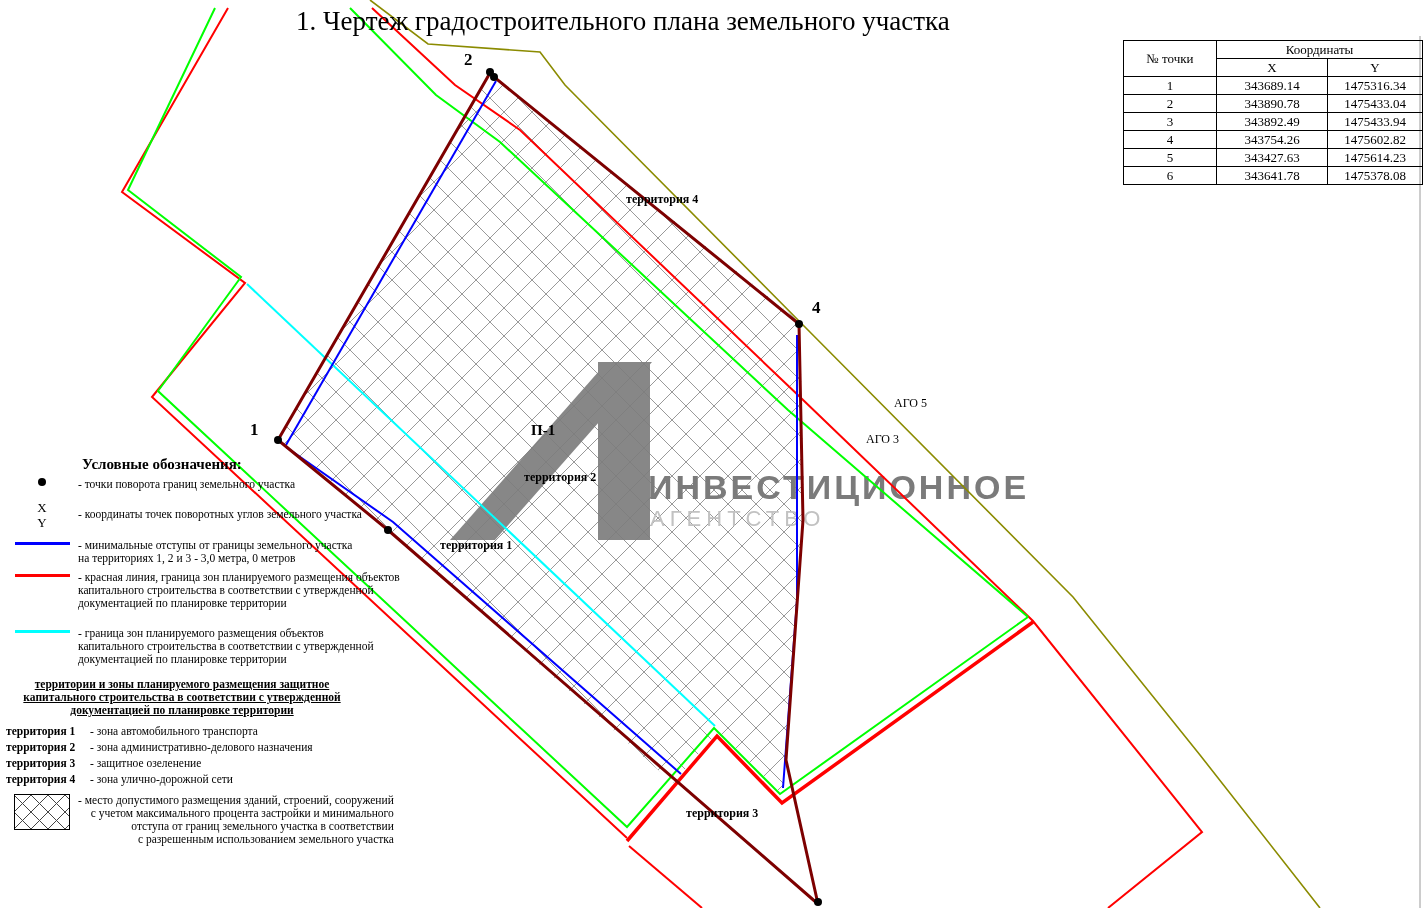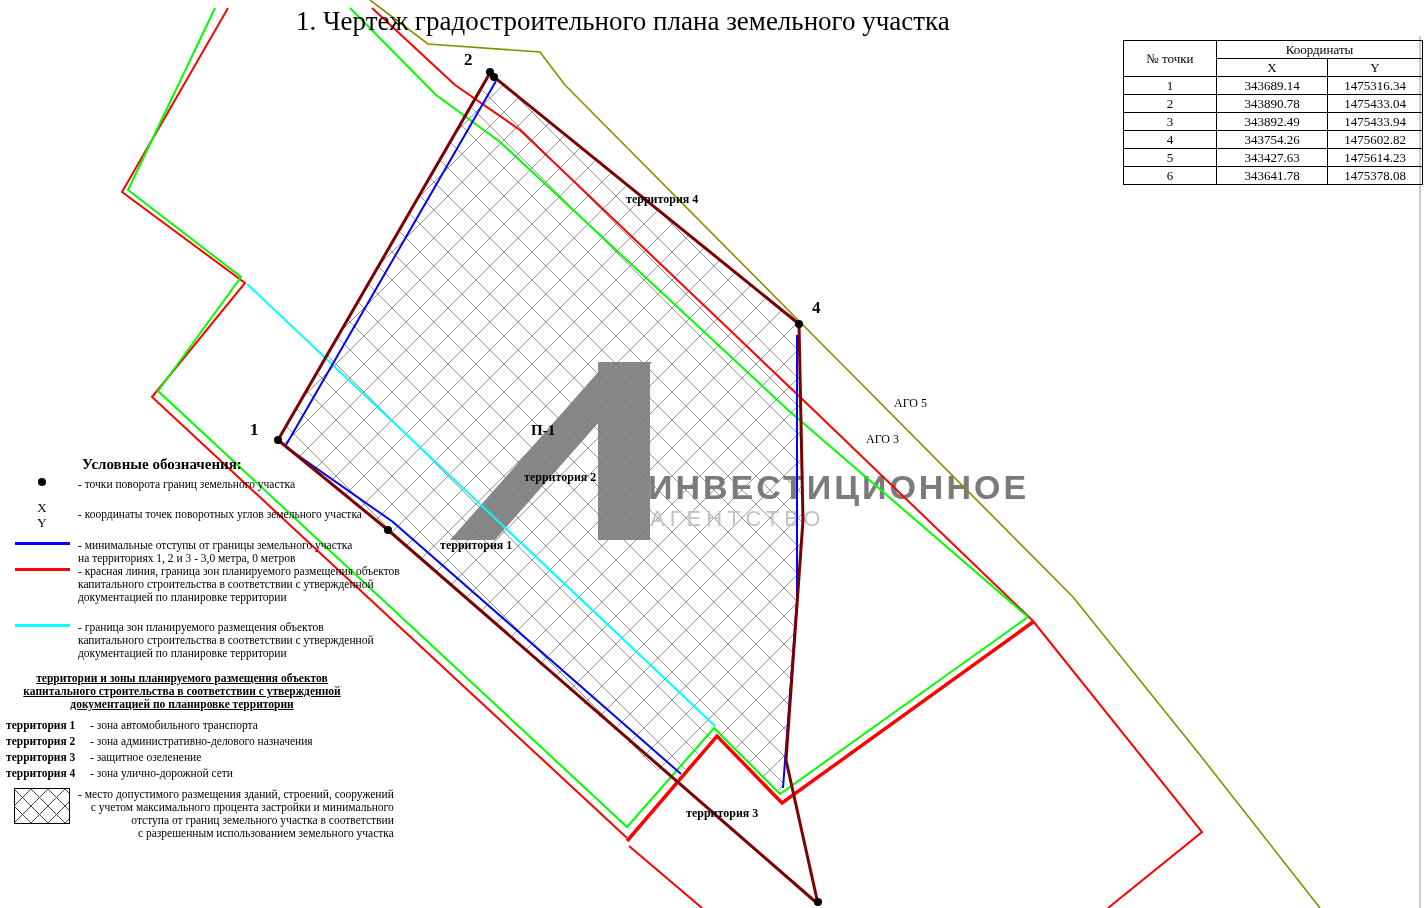--- a/index.html
+++ b/index.html
@@ -166,39 +166,39 @@
     </div>
 
     <div class="lg-row" style="margin-top:9px;">
       <span class="lg-sym" style="margin-top:3px;">
           <span class="ln ln-blue"></span>
         </span>
       <span class="lg-text">-  минимальные отступы от границы земельного участка
 на территориях 1, 2 и 3 - 3,0 метра, 0 метров</span>
     </div>
 
-    <div class="lg-row" style="margin-top:0;">
+    <div class="lg-row" style="margin-top:6px;">
       <span class="lg-sym" style="margin-top:3px;">
           <span class="ln ln-red"></span>
         </span>
       <span class="lg-text">-  красная линия, граница зон планируемого размещения объектов
 капитального строительства в соответствии с утвержденной
 документацией по планировке территории</span>
     </div>
 
     <div class="lg-row" style="margin-top:17px;">
       <span class="lg-sym" style="margin-top:3px;">
           <span class="ln ln-cyan"></span>
         </span>
       <span class="lg-text">-  граница зон планируемого размещения объектов
 капитального строительства в соответствии с утвержденной
 документацией по планировке территории</span>
     </div>
 
-    <div class="lg-subhead">территории и зоны планируемого размещения объектов
+    <div class="lg-subhead">территории и зоны планируемого размещения защитное
 капитального строительства в соответствии с утвержденной
 документацией по планировке территории</div>
 
     <div class="lg-trow" style="margin-top:8px;">
       <span class="lg-tlabel">территория 1</span>
       <span class="lg-text">-  зона автомобильного транспорта</span>
     </div>
     <div class="lg-trow">
       <span class="lg-tlabel">территория 2</span>
       <span class="lg-text">-  зона административно-делового назначения</span>

